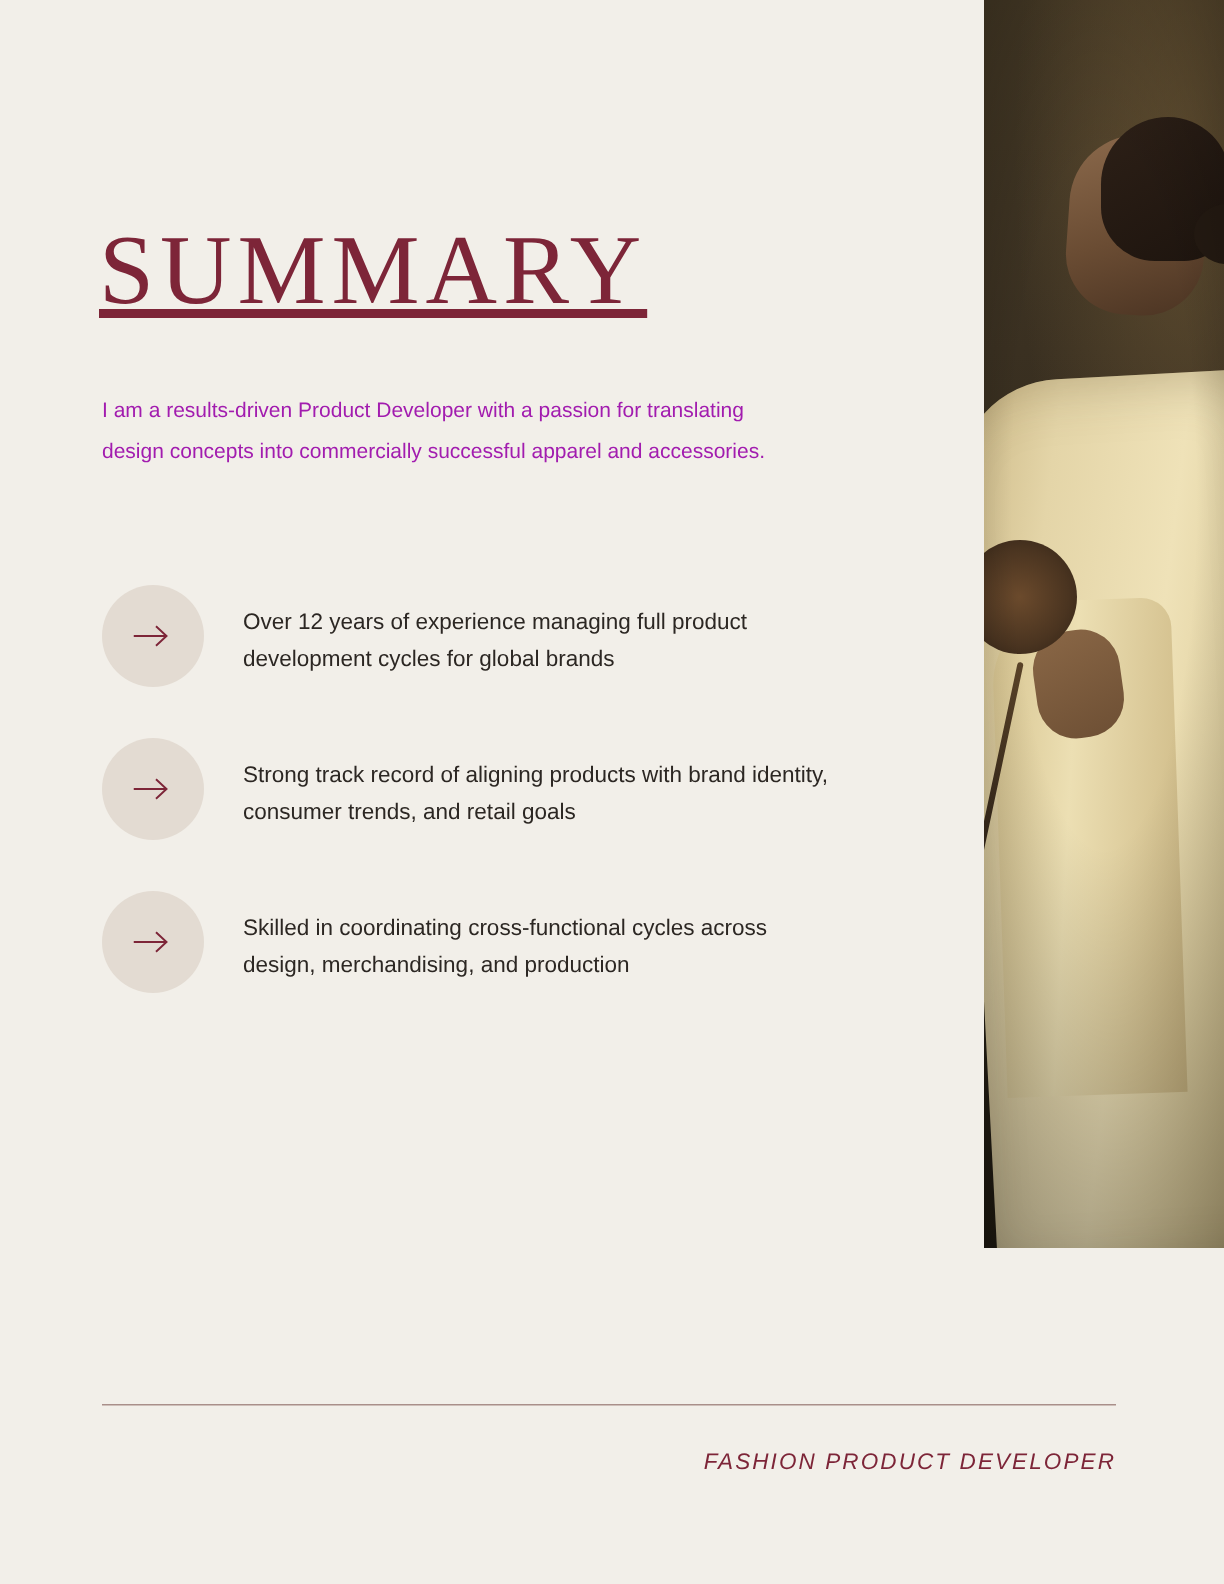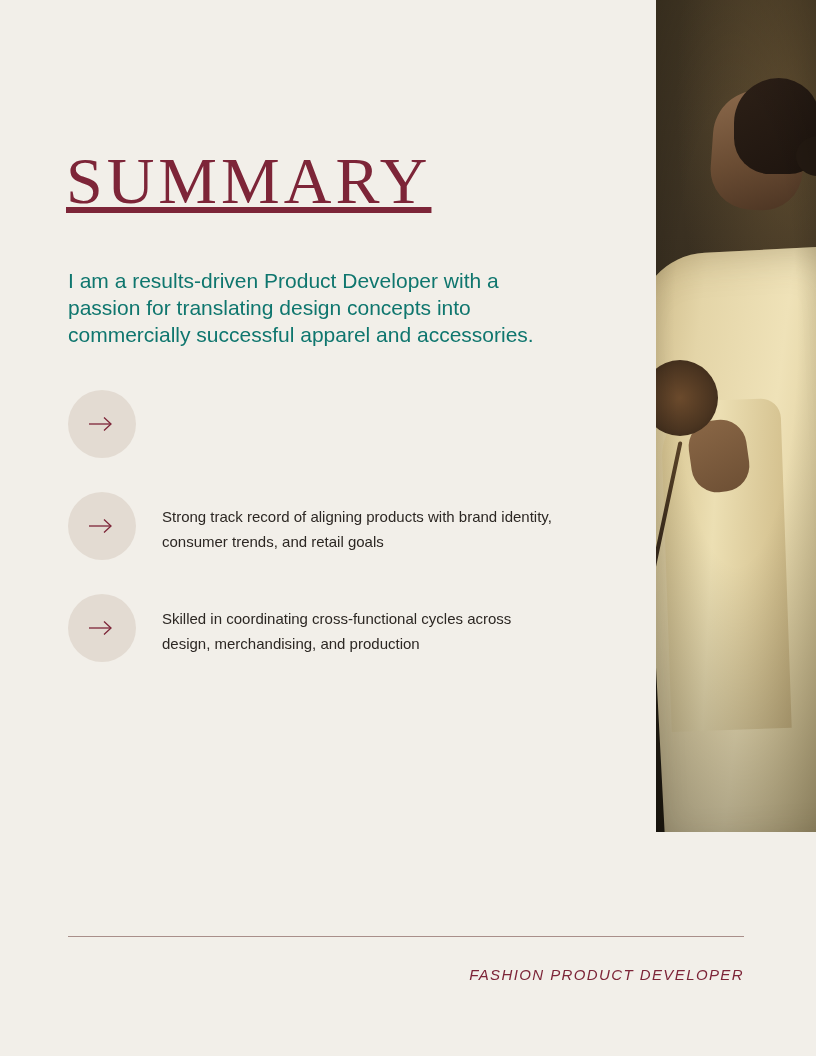--- a/index.html
+++ b/index.html
@@ -147,23 +147,23 @@
     font-weight: 400;
     line-height: 1;
     text-decoration: underline;
   }
 
   .intro {
     position: absolute;
     left: 68px;
     top: 246px;
     width: 470px;
-    font-size: 21px;
+    font-size: 14px;
     line-height: 27px;
-    color: #0f766e;
+    color: #a21caf;
   }
 
   .bullets {
     position: absolute;
     left: 68px;
     top: 386px;
     width: 560px;
   }
   .bullet {
     display: flex;
@@ -239,20 +239,21 @@
 
     <div class="bullets">
 
       <div class="bullet">
         <span class="bullet-icon">
           <svg width="26" height="16" viewBox="0 0 26 16">
             <line x1="0" y1="8" x2="22" y2="8" stroke="#7d2538" stroke-width="1.3"></line>
             <polyline points="15,1.5 22,8 15,14.5" fill="none" stroke="#7d2538" stroke-width="1.3"></polyline>
           </svg>
         </span>
+        <span class="bullet-text">Over 12 years of experience managing full product development cycles for global brands</span>
       </div>
 
 
 
       <div class="bullet">
         <span class="bullet-icon">
           <svg width="26" height="16" viewBox="0 0 26 16">
             <line x1="0" y1="8" x2="22" y2="8" stroke="#7d2538" stroke-width="1.3"></line>
             <polyline points="15,1.5 22,8 15,14.5" fill="none" stroke="#7d2538" stroke-width="1.3"></polyline>
           </svg>

